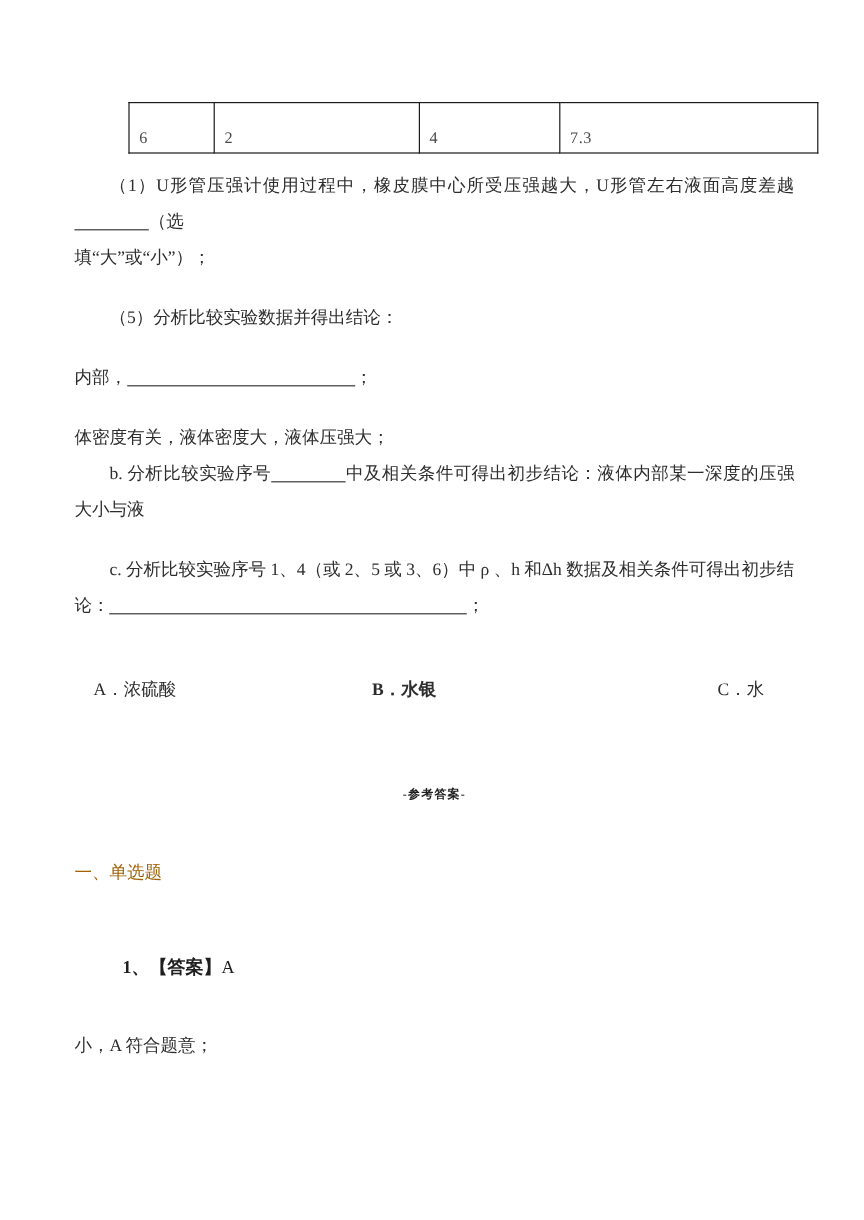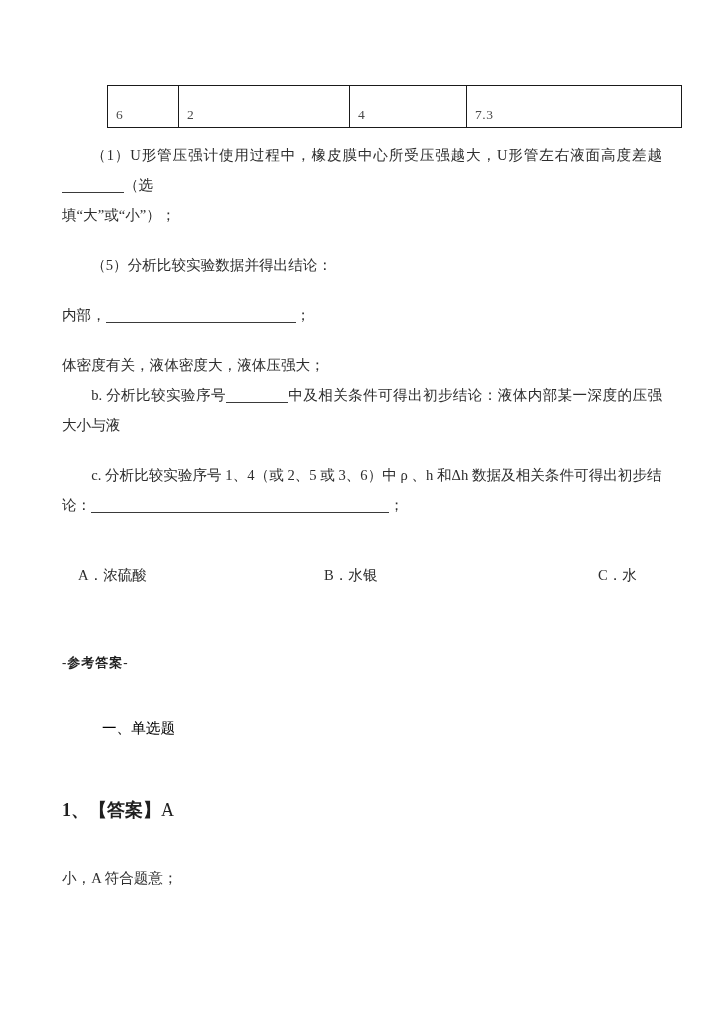--- a/index.html
+++ b/index.html
@@ -79,43 +79,43 @@
   .options {
     display: block;
     font-size: 14.6px;
     line-height: 30px;
     color: #2d2d2d;
     position: relative;
     height: 30px;
   }
   .opt { position: absolute; white-space: nowrap; }
   .opt-a { left: 16px; }
-  .opt-b { left: 262px; }
+  .opt-b { left: 248px; font-weight: bold; }
   .opt-c { left: 536px; }
 
   
   .answer-title {
-    text-align: left;
-    font-size: 13px;
+    text-align: center;
+    font-size: 10px;
     font-weight: bold;
     line-height: 30px;
     color: #1f1f1f;
     letter-spacing: 1px;
   }
   .sec-head {
     font-size: 14.6px;
     line-height: 30px;
-    color: #000000;
-    margin-left: 40px;
+    color: #a16207;
   }
   .q-head {
-    font-size: 18px;
+    font-size: 15px;
     line-height: 30px;
     color: #1f1f1f;
     font-weight: bold;
+    margin-left: 40px;
   }
   .q-head .ans-letter { font-weight: normal; }
   .bold-mark { font-weight: bold; }
 
   
   .f { font-family: "Liberation Serif", serif; }
   sub {
     font-size: 9px;
     vertical-align: -2px;
     color: #3a3a3a;

